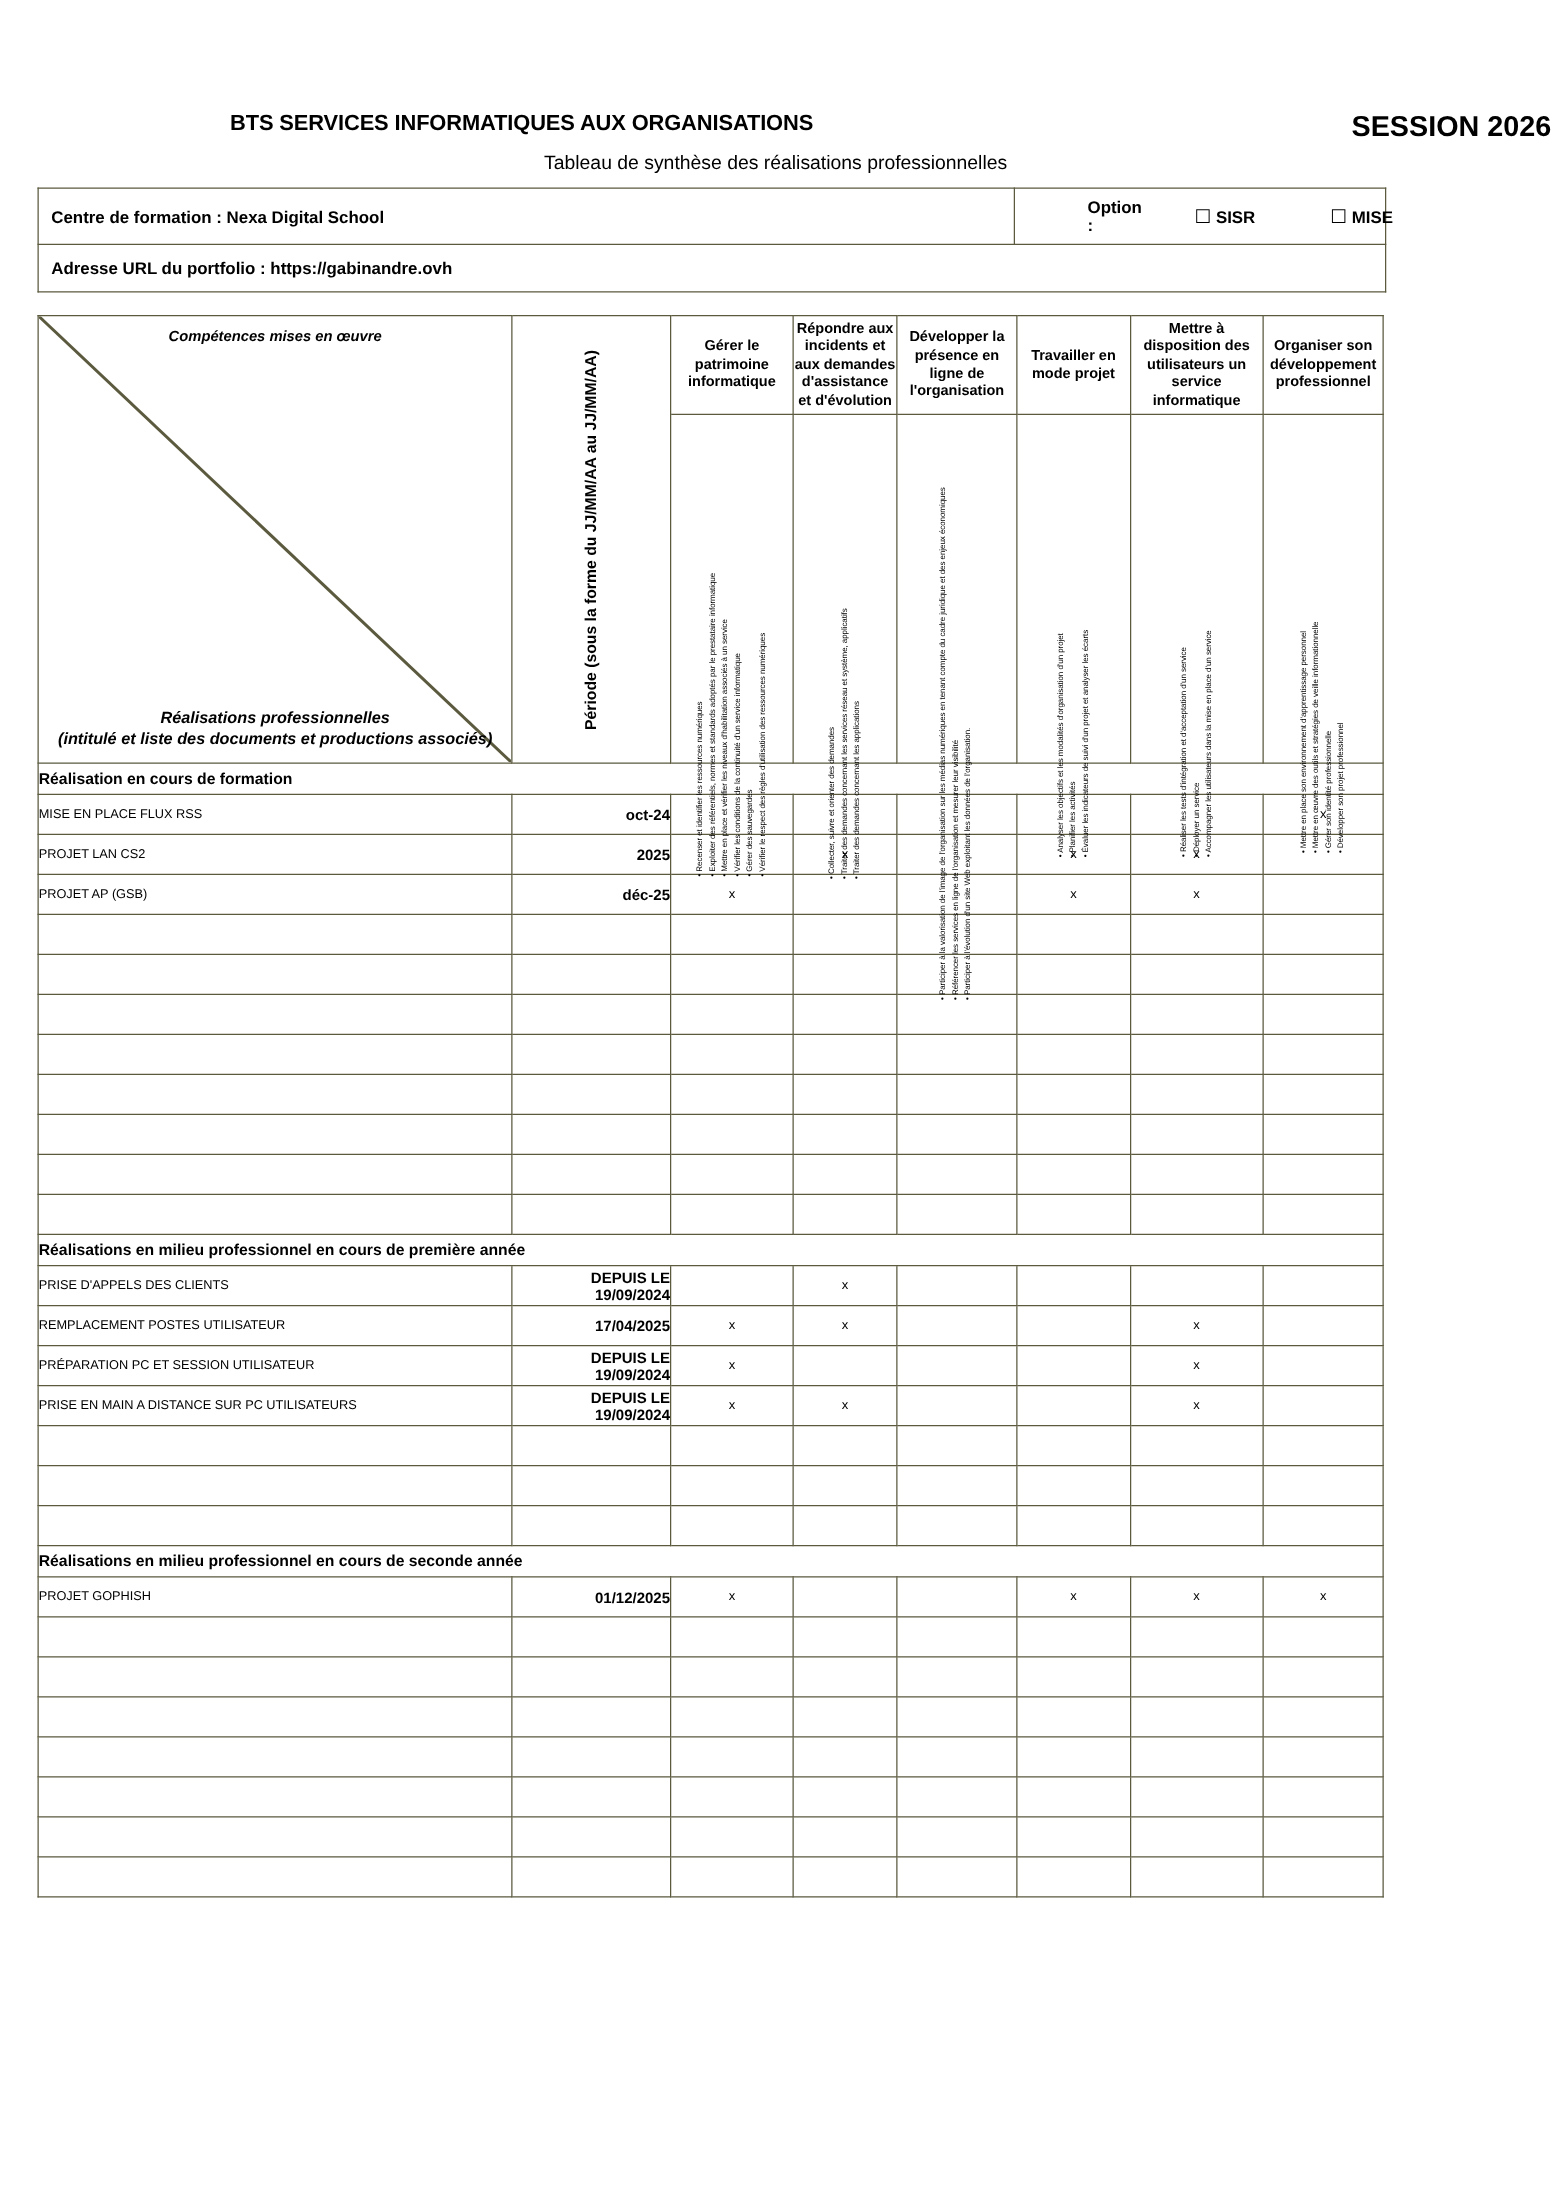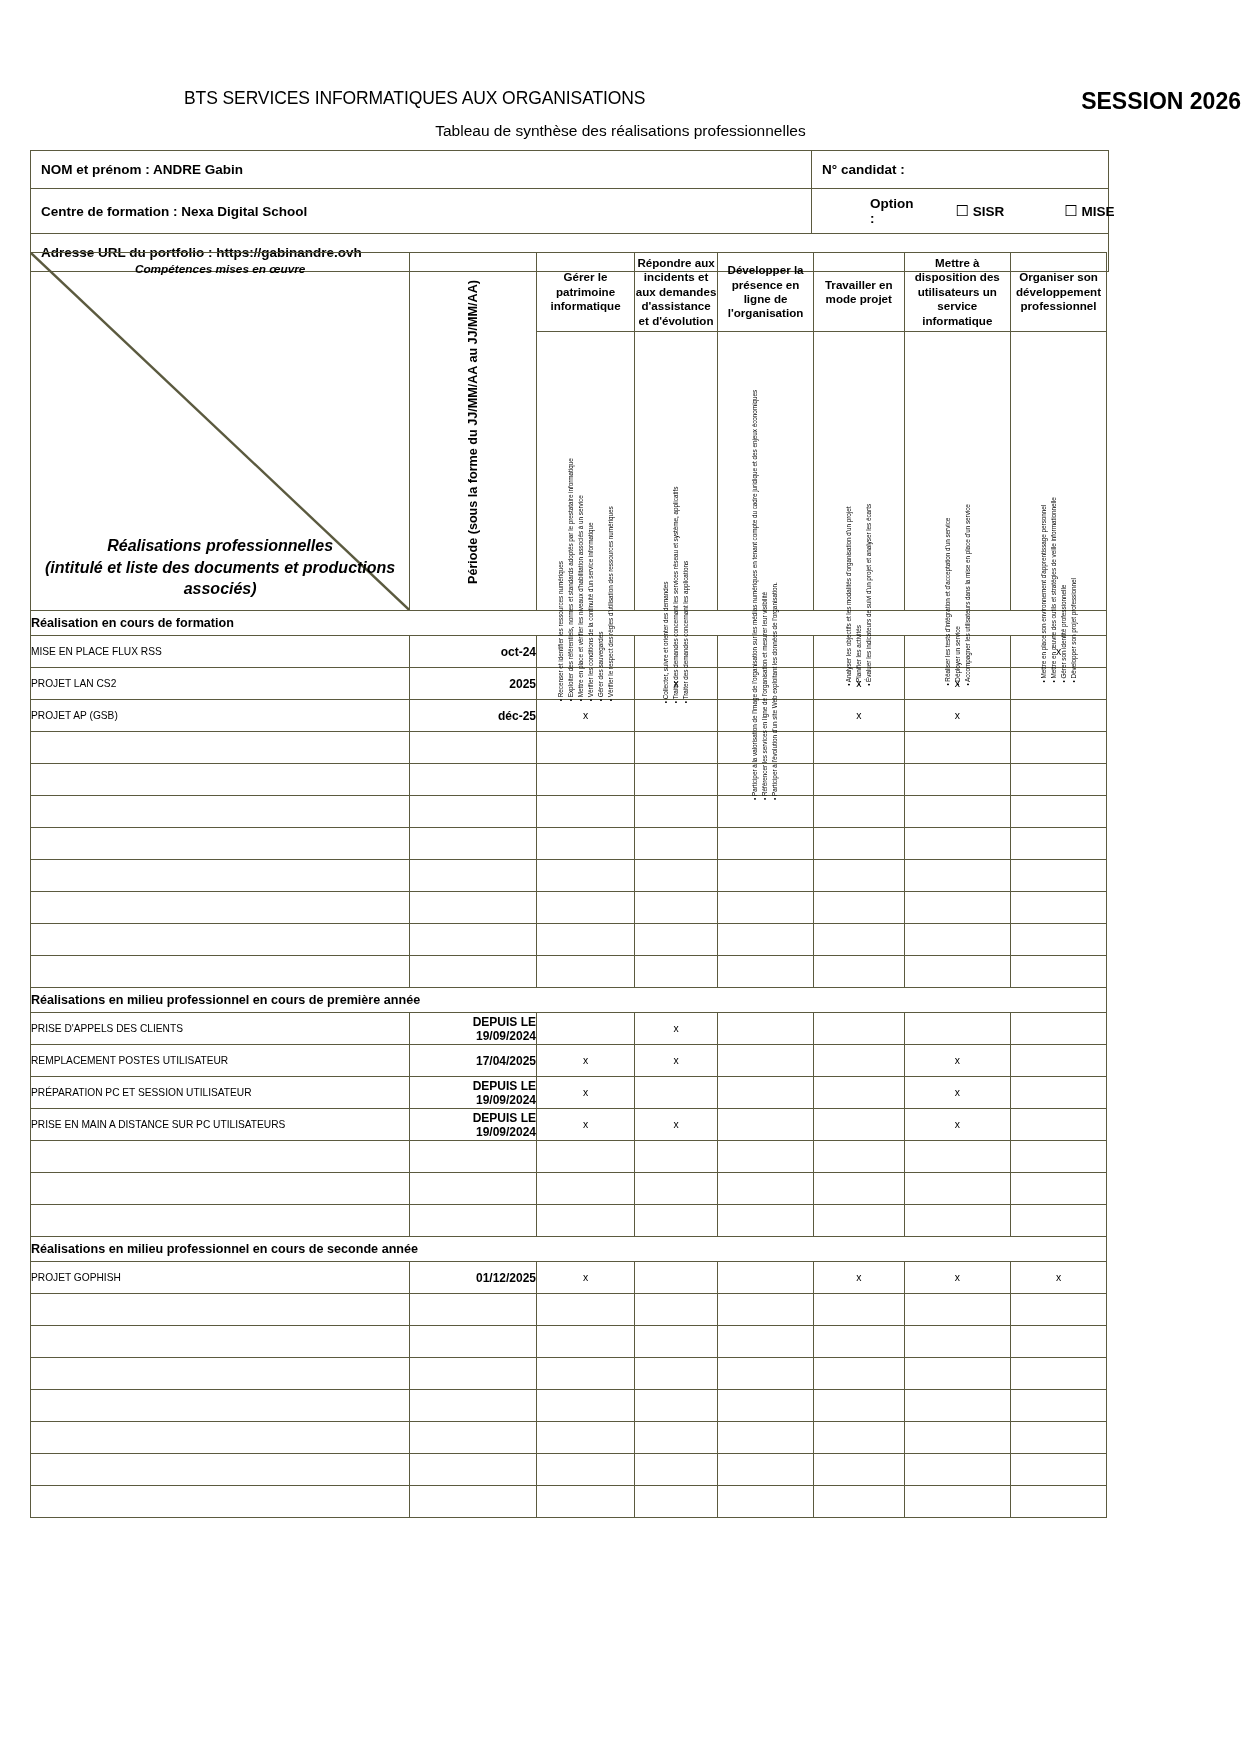--- a/index.html
+++ b/index.html
@@ -19,21 +19,21 @@
     width: 1241px;
     height: 1755px;
     box-sizing: border-box;
     padding: 0;
   }
   .main-title {
     position: absolute;
     left: 184px;
     top: 88px;
     font-size: 17.5px;
-    font-weight: normal;
+    font-weight: bold;
     letter-spacing: -0.1px;
     white-space: nowrap;
   }
   .session-title {
     position: absolute;
     right: 0px;
     top: 88px;
     font-size: 23px;
     font-weight: bold;
     white-space: nowrap;
@@ -135,21 +135,21 @@
     font-size: 11.8px;
     font-style: italic;
     font-weight: bold;
   }
   .real-label {
     position: absolute;
     bottom: 10px;
     left: 0;
     right: 0;
     text-align: center;
-    font-size: 16px;
+    font-size: 13px;
     font-style: italic;
     font-weight: bold;
     line-height: 1.35;
   }
 
   
   .rot-cell {
     height: 356px;
     position: relative;
     padding: 0;
@@ -230,24 +230,20 @@
 <body>
 
 <div class="page">
 
   <div class="main-title">BTS SERVICES INFORMATIQUES AUX ORGANISATIONS</div>
   <div class="session-title">SESSION 2026</div>
   <div class="sub-title">Tableau de synthèse des réalisations professionnelles</div>
 
   <table class="ident">
     <tbody>
-        <tr>
-      <td class="c-name">NOM et prénom : ANDRE Gabin</td>
-      <td class="c-opt">N° candidat :</td>
-    </tr>
     <tr>
       <td class="c-name">Centre de formation : Nexa Digital School</td>
       <td class="c-opt">
         <div class="opt-inner">
           <span class="opt-label">Option :</span>
           <span class="opt-box"><span class="chk">☐</span> <span>SISR</span></span>
           <span class="opt-box"><span class="chk">☐</span> <span>MISE</span></span>
         </div>
       </td>
     </tr>

